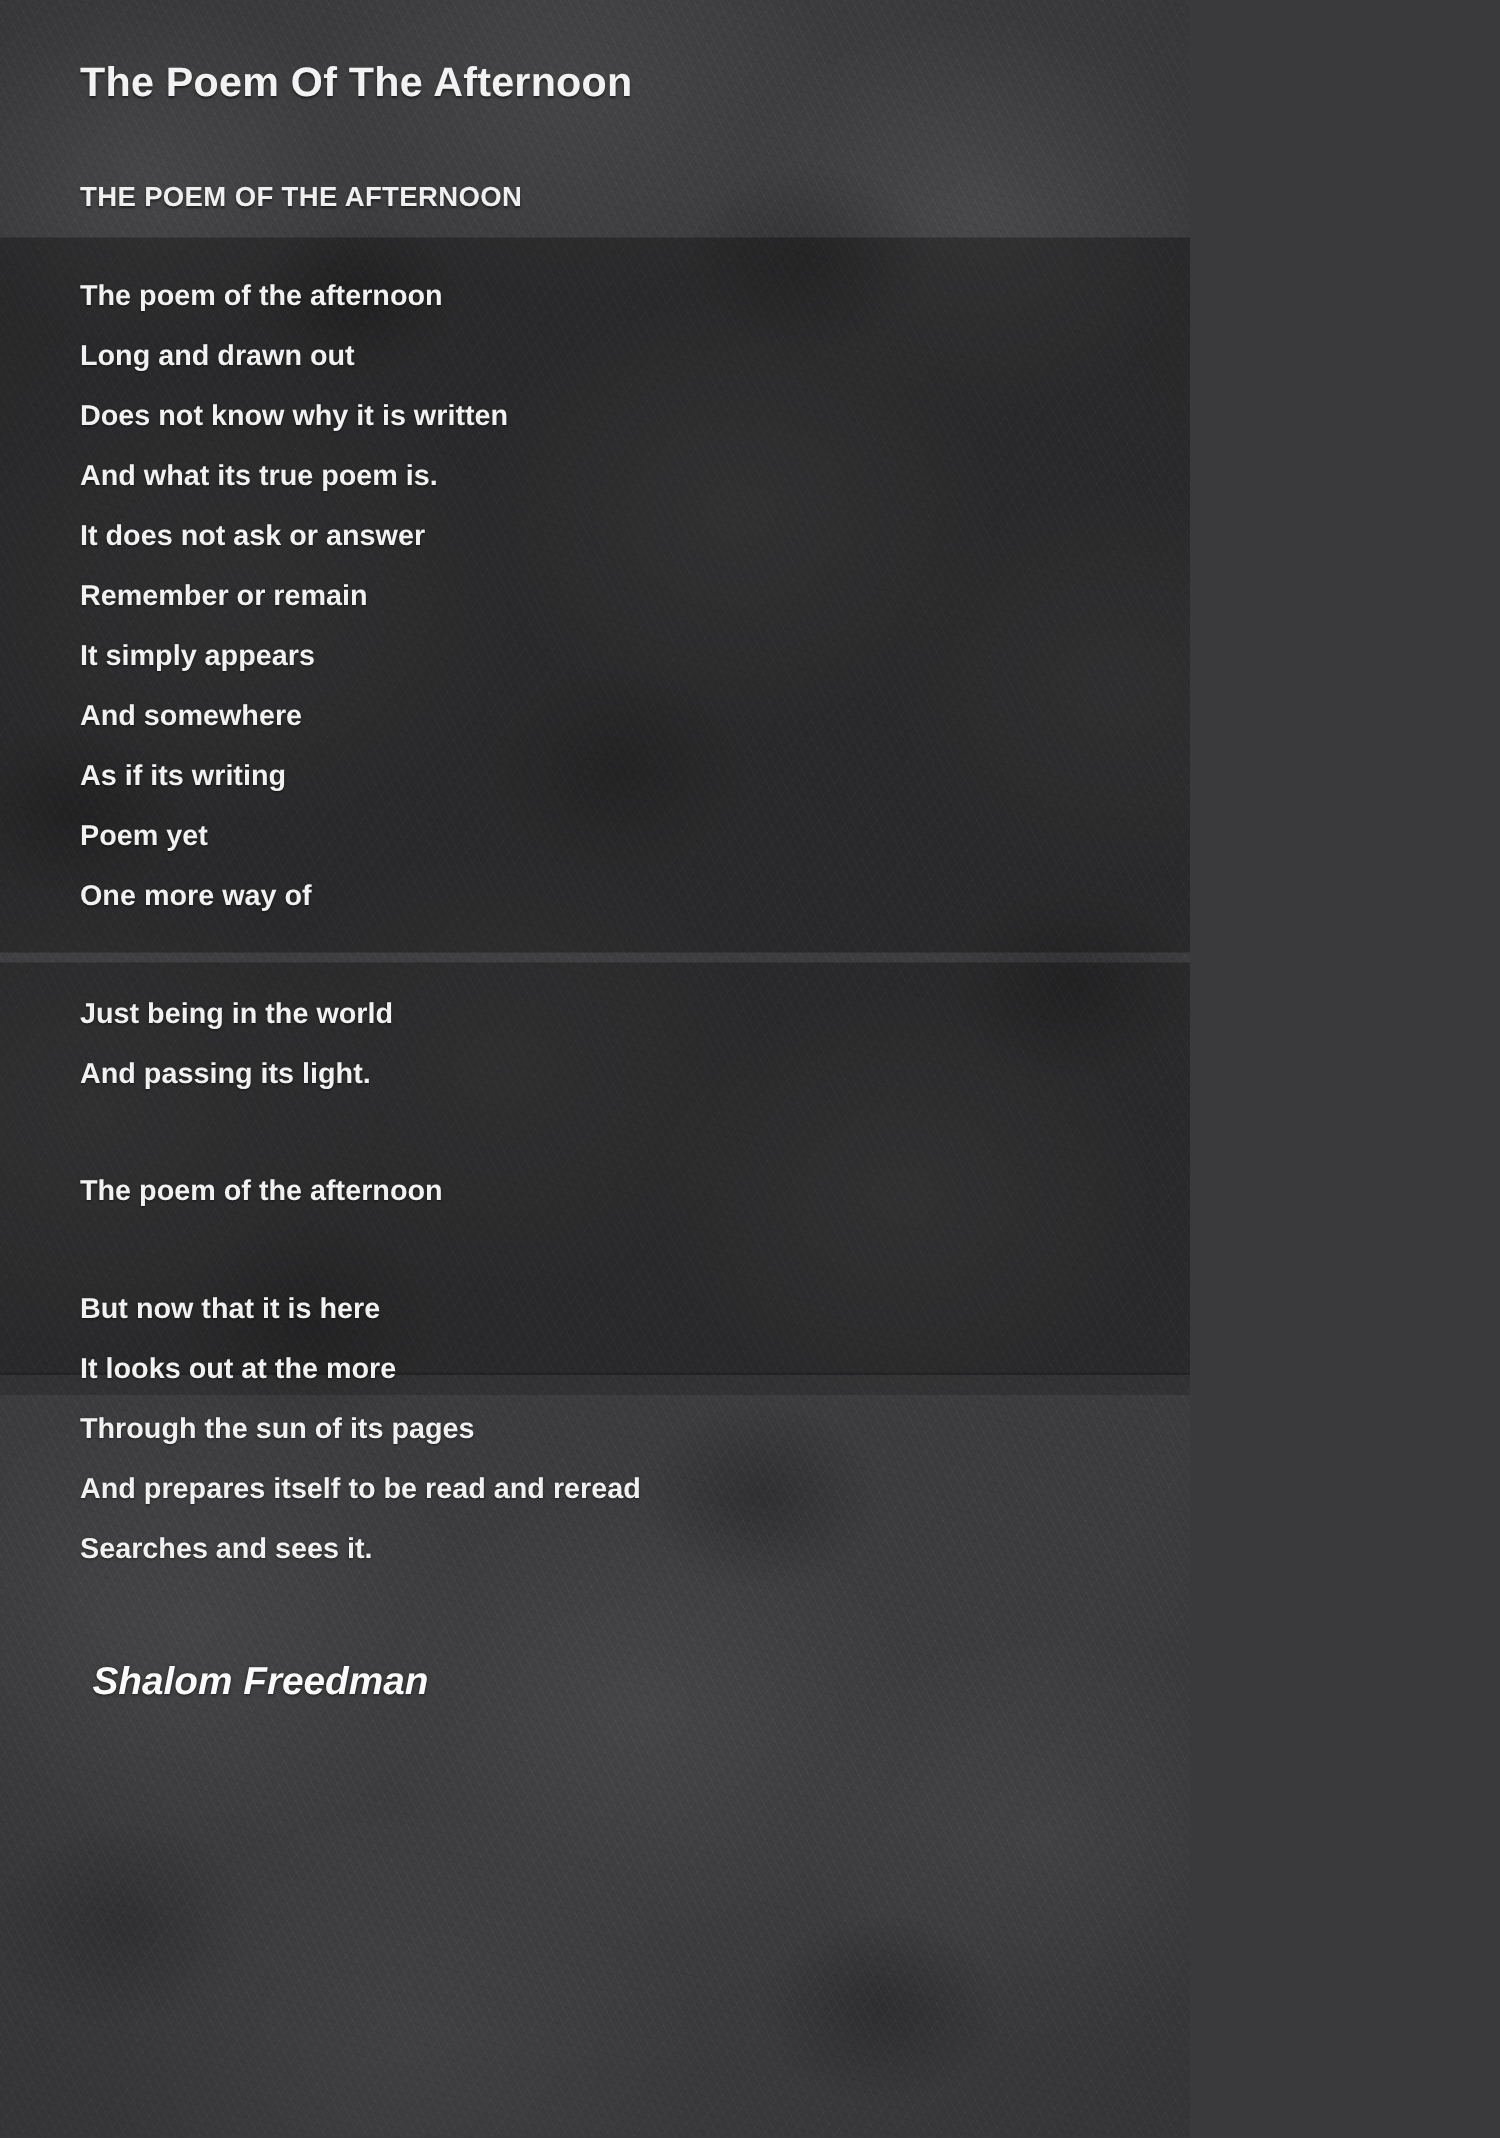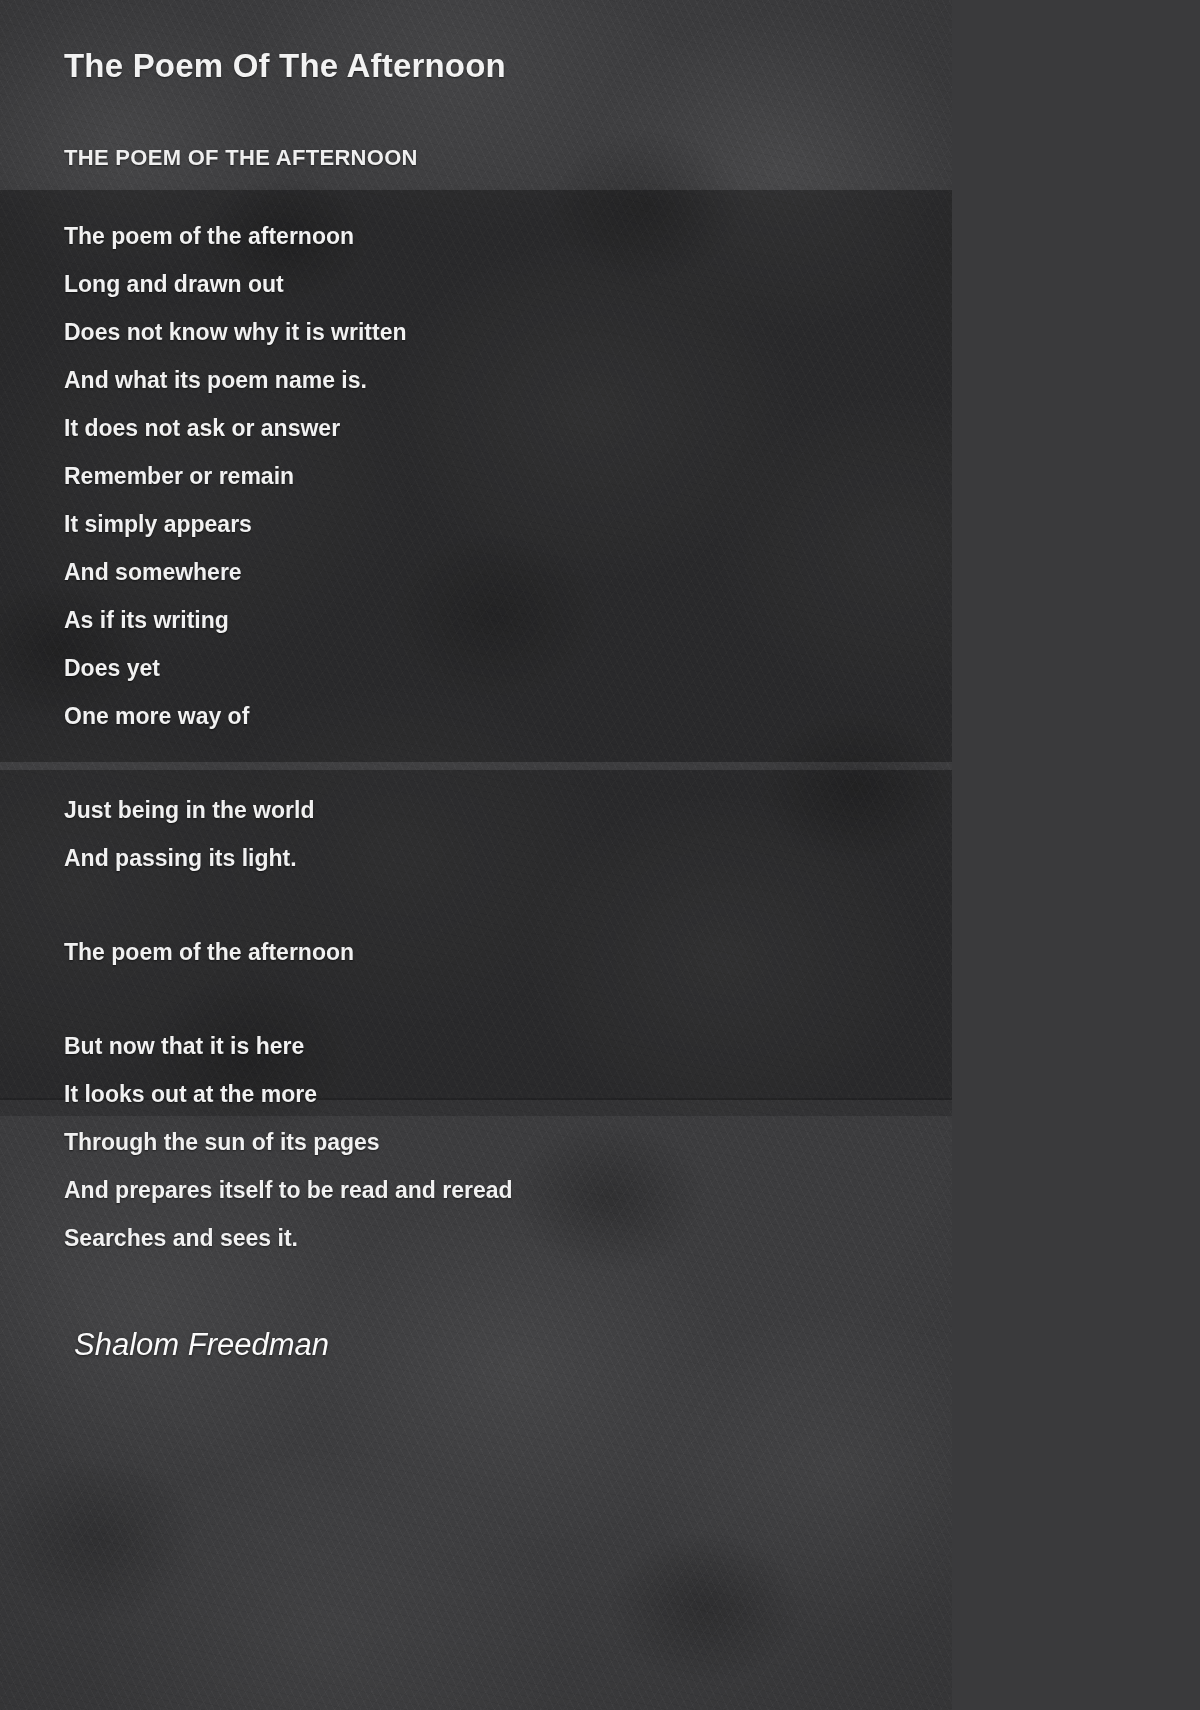--- a/index.html
+++ b/index.html
@@ -133,21 +133,21 @@
     white-space: pre;
     text-shadow: 0 1px 2px rgba(0,0,0,0.6);
   }
 
   .author {
     padding-top: 64px;
     padding-left: 10px;
     font-size: 31px;
     line-height: 38px;
     font-style: italic;
-    font-weight: normal;
+    font-weight: bold;
     color: #fafafa;
     text-shadow: 0 1px 3px rgba(0,0,0,0.6);
   }
 </style>
 </head>
 <body>
 
 <div class="page">
 
   <div class="tex tex-a"></div>
@@ -164,27 +164,27 @@
     <h1 class="poem-title">The Poem Of The Afternoon</h1>
 
     <div class="poem-heading">THE POEM OF THE AFTERNOON</div>
 
     <div class="poem-body">
 
       <div class="stanza">
         <div class="line">The poem of the afternoon</div>
         <div class="line">Long and drawn out</div>
         <div class="line">Does not know why it is written</div>
-        <div class="line">And what its poem name is.</div>
+        <div class="line">And what its true poem is.</div>
         <div class="line">It does not ask or answer</div>
         <div class="line">Remember or remain</div>
         <div class="line">It simply appears</div>
         <div class="line">And somewhere</div>
         <div class="line">As if its writing</div>
-        <div class="line">Does yet</div>
+        <div class="line">Poem yet</div>
         <div class="line">One more way of</div>
       </div>
 
       <div class="stanza">
         <div class="line">Just being in the world</div>
         <div class="line">And passing its light.</div>
       </div>
 
       <div class="stanza">
         <div class="line">The poem of the afternoon</div>

